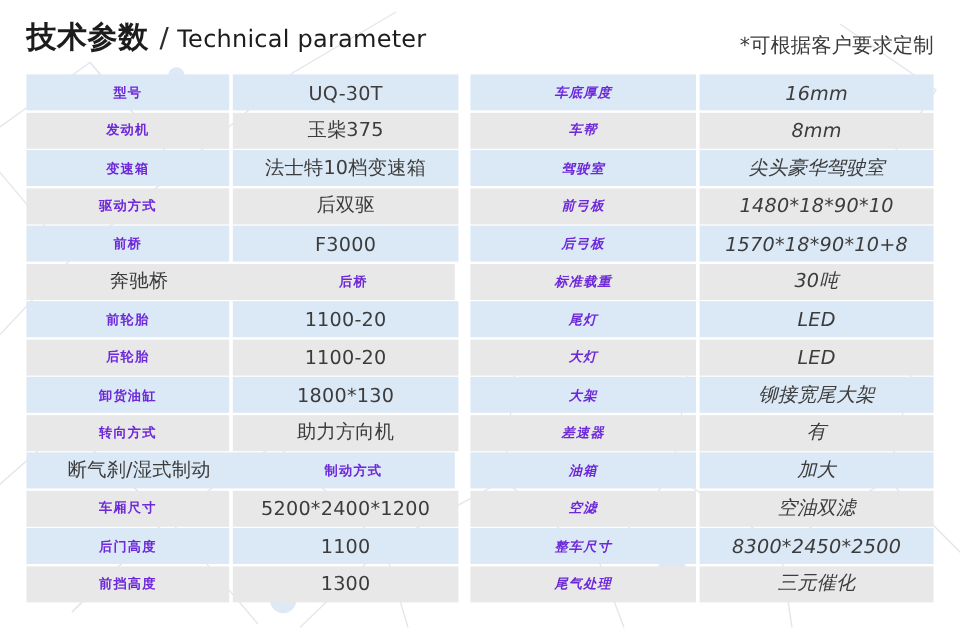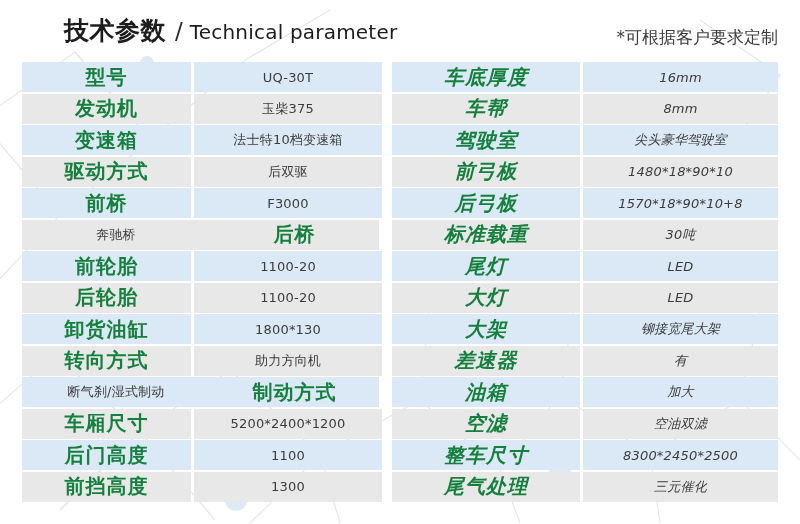--- a/index.html
+++ b/index.html
@@ -45,21 +45,20 @@
     top: 0;
     display: flex;
     align-items: baseline;
     white-space: nowrap;
   }
   .title-cn {
     font-size: 25px;
     font-weight: bold;
     color: #1c1c1c;
     letter-spacing: 0.5px;
-    margin-left: 42px;
   }
   .title-sep {
     font-size: 23px;
     font-weight: 400;
     color: #2b2b2b;
     margin: 0 7px 0 9px;
   }
   .title-en {
     font-size: 20px;
     font-weight: 400;
@@ -101,28 +100,28 @@
     align-items: center;
     justify-content: center;
     height: 30px;
     box-sizing: border-box;
     overflow: hidden;
     white-space: nowrap;
   }
   .spec-row .cell.label {
     width: 169px;
     margin-right: 3px;
-    font-size: 20px;
+    font-size: 11px;
     font-weight: bold;
-    color: #15803d;
+    color: #6d28d9;
     letter-spacing: 1px;
   }
   .spec-row .cell.value {
     flex: 1;
-    font-size: 13px;
+    font-size: 16px;
     font-weight: 400;
     color: #3c3c3c;
     letter-spacing: 0.2px;
   }
   .spec-table.right .spec-row .cell.label {
     width: 188px;
   }
 
   .spec-row.blue .cell { background: #dbe8f5; }
   .spec-row.gray .cell { background: #e8e8e8; }

